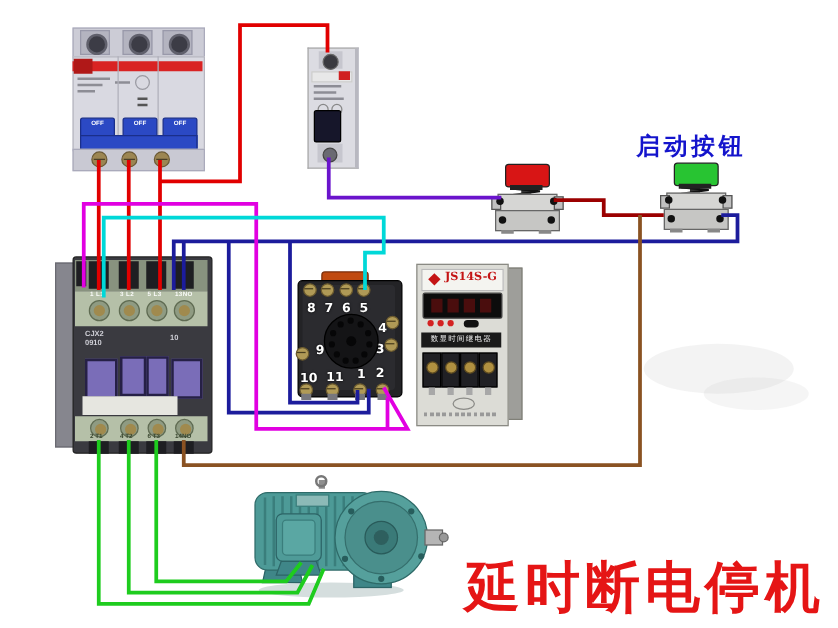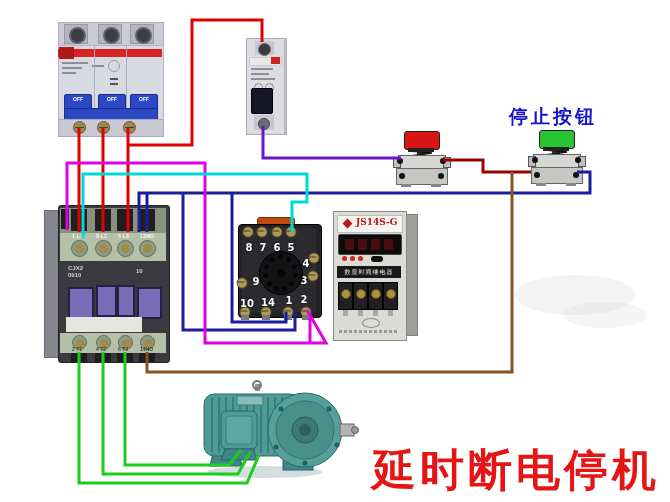--- a/index.html
+++ b/index.html
@@ -260,21 +260,21 @@
     <div class="abs tab" style="left:52px;top:99px"></div>
     <div class="abs tab" style="left:70px;top:99px"></div>
     <span class="abs pin" style="left:13px;top:31px">8</span>
     <span class="abs pin" style="left:27px;top:31px">7</span>
     <span class="abs pin" style="left:41px;top:31px">6</span>
     <span class="abs pin" style="left:55px;top:31px">5</span>
     <span class="abs pin" style="left:70px;top:47px">4</span>
     <span class="abs pin" style="left:68px;top:64px">3</span>
     <span class="abs pin" style="left:20px;top:65px">9</span>
     <span class="abs pin" style="left:11px;top:87px">10</span>
-    <span class="abs pin" style="left:32px;top:86px">14</span>
+    <span class="abs pin" style="left:32px;top:86px">11</span>
     <span class="abs pin" style="left:53px;top:84px">1</span>
     <span class="abs pin" style="left:68px;top:83px">2</span>
     <div class="abs ring">
       <div class="abs hole" style="left:18px;top:2px"></div>
       <div class="abs hole" style="left:26px;top:5px"></div>
       <div class="abs hole" style="left:32px;top:12px"></div>
       <div class="abs hole" style="left:33px;top:21px"></div>
       <div class="abs hole" style="left:29px;top:29px"></div>
       <div class="abs hole" style="left:22px;top:34px"></div>
       <div class="abs hole" style="left:14px;top:34px"></div>
@@ -400,16 +400,16 @@
       <polyline points="232,193 232,322 286,322 286,312" fill="none" stroke="#1c1c9c" stroke-width="3"></polyline>
       <polyline points="512,172 512,372 147,372 147,352" fill="none" stroke="#8a5222" stroke-width="3"></polyline>
       <polyline points="67,230 67,163 205,163 205,343 326,343 307,310" fill="none" stroke="#e100e1" stroke-width="3"></polyline>
       <polyline points="310,343 310,318" fill="none" stroke="#e100e1" stroke-width="3"></polyline>
       <polyline points="83,238 83,174 307,174 307,202 292,202 292,232" fill="none" stroke="#00d8d8" stroke-width="3"></polyline>
       <polyline points="125,352 125,465 229,465 241,450" fill="none" stroke="#1ecc1e" stroke-width="3"></polyline>
       <polyline points="103,352 103,474 238,474 250,452" fill="none" stroke="#1ecc1e" stroke-width="3"></polyline>
       <polyline points="79,352 79,483 247,483 259,455" fill="none" stroke="#1ecc1e" stroke-width="3"></polyline>
     </svg>
 
-  <div class="abs txt btnlab" style="left:509px;top:104px">停止按钮</div>
+  <div class="abs txt btnlab" style="left:509px;top:104px">启动按钮</div>
   <div class="abs txt title">延时断电停机</div>
 
 </div>
 
 </body></html>

